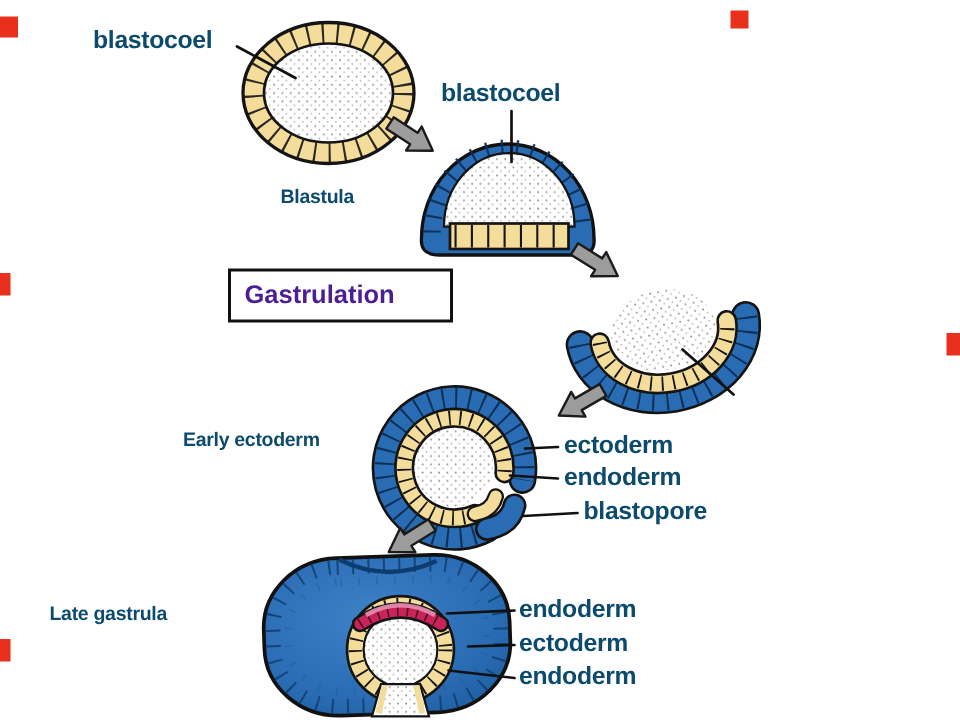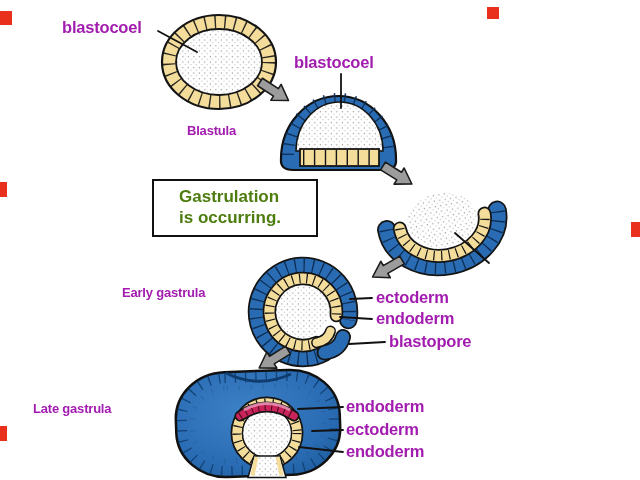--- a/index.html
+++ b/index.html
@@ -2,28 +2,28 @@
 <html><head>
 <meta charset="utf-8">
 <style>
   html,body{margin:0;padding:0;background:#fff;}
   .stage{
     position:relative;width:640px;height:480px;background:#ffffff;overflow:hidden;
     font-family:"Liberation Sans",sans-serif;
   }
   .stage svg.diagram{position:absolute;left:0;top:0;}
   .lbl{
-    position:absolute;font-weight:bold;color:#a21caf;font-size:16.5px;
+    position:absolute;font-weight:bold;color:#0c4a6e;font-size:16.5px;
     white-space:nowrap;letter-spacing:-0.2px;line-height:1.1;
   }
   .lbl.big{font-size:13px;}
   .note-box{
     position:absolute;left:152px;top:179px;width:128px;
-    border:2px solid #111;background:#fff;padding:5px 9px 6px 25px;
-    font-weight:bold;font-size:17px;color:#4d7c0f;line-height:1.25;
+    border:2px solid #111;background:#fff;padding:5px 9px 6px 9px;
+    font-weight:bold;font-size:17px;color:#4c1d95;line-height:1.25;
   }
   .edge-mark{position:absolute;background:#e8301d;}
 </style>
 </head>
 <body>
 
 <div class="stage">
 
   <svg class="diagram" width="640" height="480" viewBox="0 0 640 480">
     <defs>
@@ -117,24 +117,23 @@
     <line x1="343" y1="430" x2="312" y2="431" stroke="#111" stroke-width="1.8" stroke-linecap="round"></line>
     <line x1="343" y1="452" x2="299" y2="447" stroke="#111" stroke-width="1.8" stroke-linecap="round"></line>
   </svg>
 
   <div class="lbl" style="left:62px;top:18px;">blastocoel</div>
   <div class="lbl" style="left:294px;top:53px;">blastocoel</div>
   <div class="lbl big" style="left:187px;top:124px;">Blastula</div>
 
   <div class="note-box">
     <div>Gastrulation</div>
-    <div>is occurring.</div>
   </div>
 
-  <div class="lbl big" style="left:122px;top:286px;">Early gastrula</div>
+  <div class="lbl big" style="left:122px;top:286px;">Early ectoderm</div>
   <div class="lbl" style="left:376px;top:288px;">ectoderm</div>
   <div class="lbl" style="left:376px;top:309px;">endoderm</div>
   <div class="lbl big" style="left:33px;top:402px;">Late gastrula</div>
 
   <div class="lbl" style="left:389px;top:332px;">blastopore</div>
   <div class="lbl" style="left:346px;top:397px;">endoderm</div>
   <div class="lbl" style="left:346px;top:420px;">ectoderm</div>
   <div class="lbl" style="left:346px;top:442px;">endoderm</div>
 
   <div class="edge-mark" style="left:0;top:11px;width:12px;height:14px;"></div>

